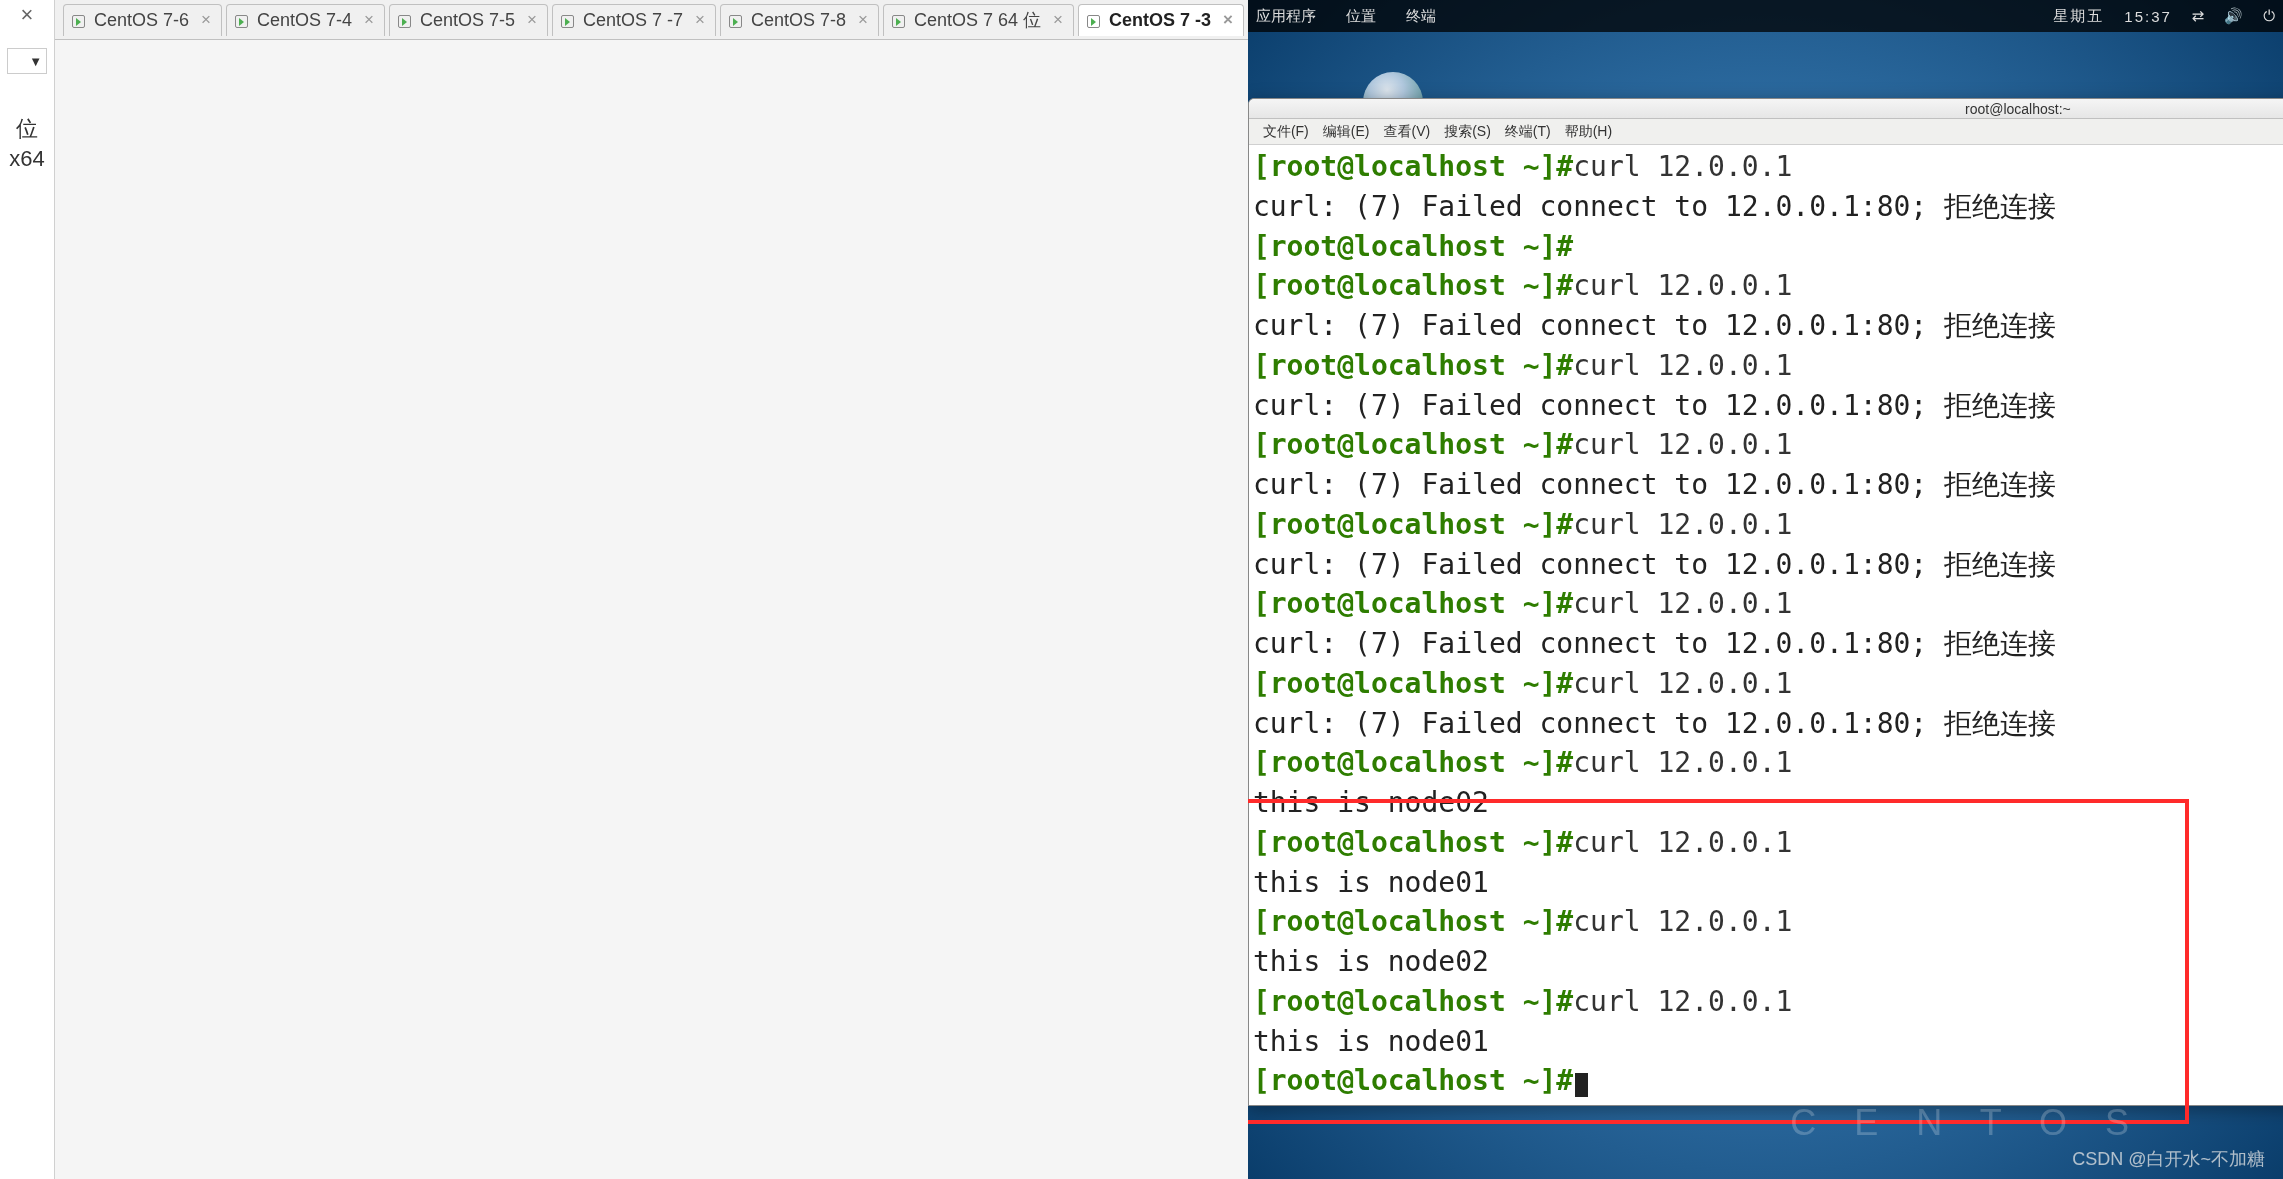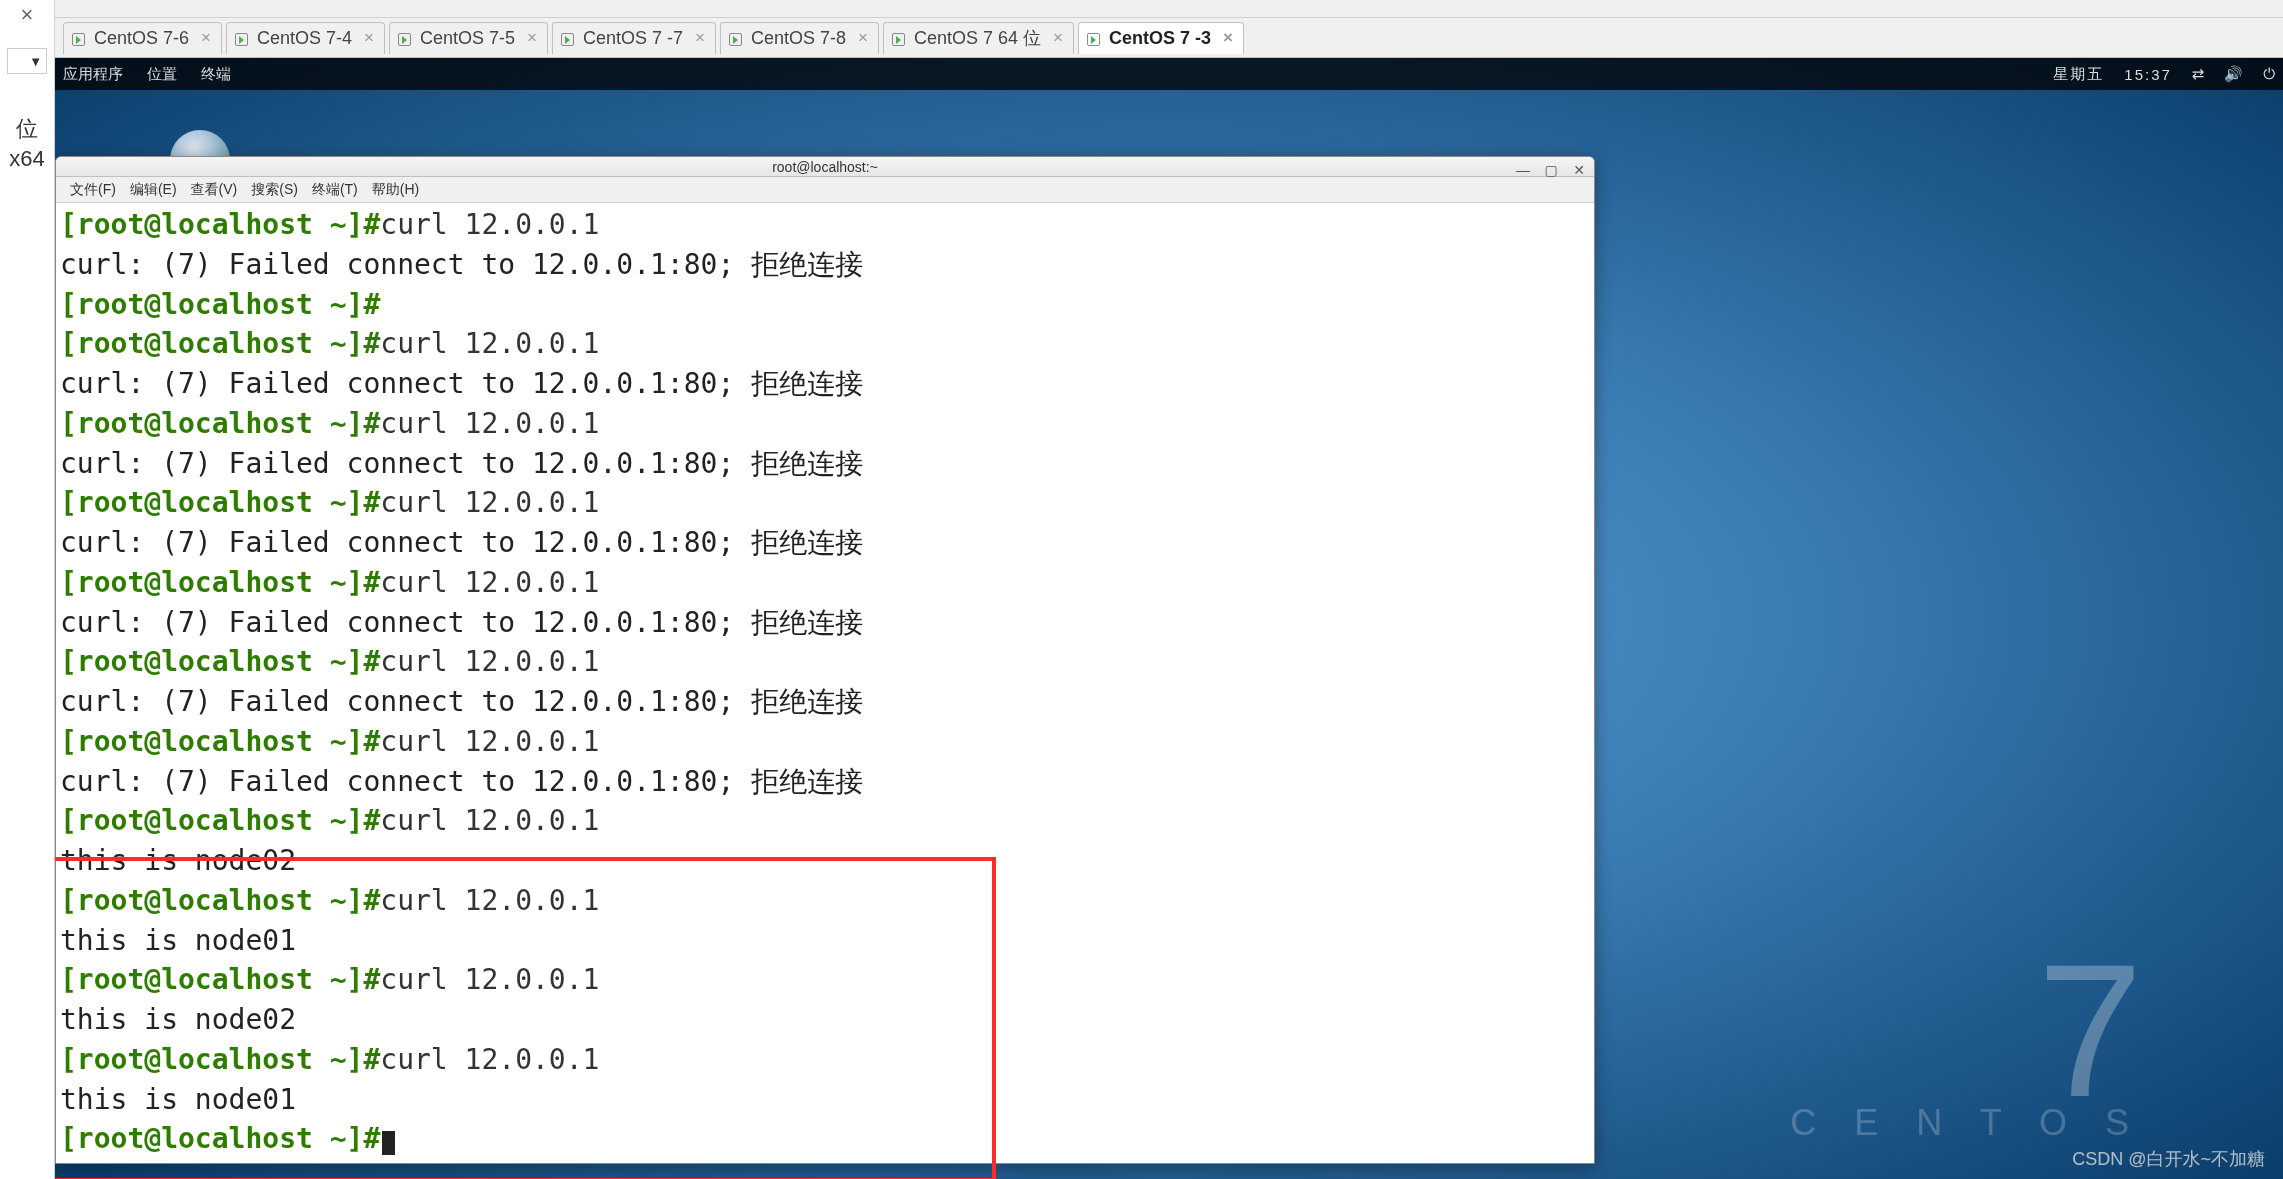--- a/index.html
+++ b/index.html
@@ -46,21 +46,21 @@
 }
 .left-text {
   text-align: center;
   font-size: 22px;
   color: #333;
   line-height: 1.35;
 }
 .main-area {
   flex: 1;
   display: flex;
-  flex-direction: column;
+  flex-direction: row;
   position: relative;
   background: #f5f5f5;
 }
 .top-toolbar {
   height: 18px;
   background: #f0f0f0;
   border-bottom: 1px solid #d0d0d0;
 }
 .tabs-bar {
   height: 40px;
@@ -120,21 +120,21 @@
 }
 .gnome-topbar {
   height: 32px;
   background: rgba(0,0,0,0.75);
   display: flex;
   align-items: center;
   color: #ddd;
   font-size: 15px;
   padding: 0 8px;
 }
-.gnome-left { display: flex; gap: 24px; }
+.gnome-left { display: flex; gap: 30px; }
 .gnome-left span { cursor: pointer; }
 .gnome-right {
   margin-left: auto;
   display: flex;
   align-items: center;
   gap: 20px;
 }
 .gnome-right .clock { letter-spacing: 2px; }
 .tray-icon { font-size: 15px; }
 .orb {

